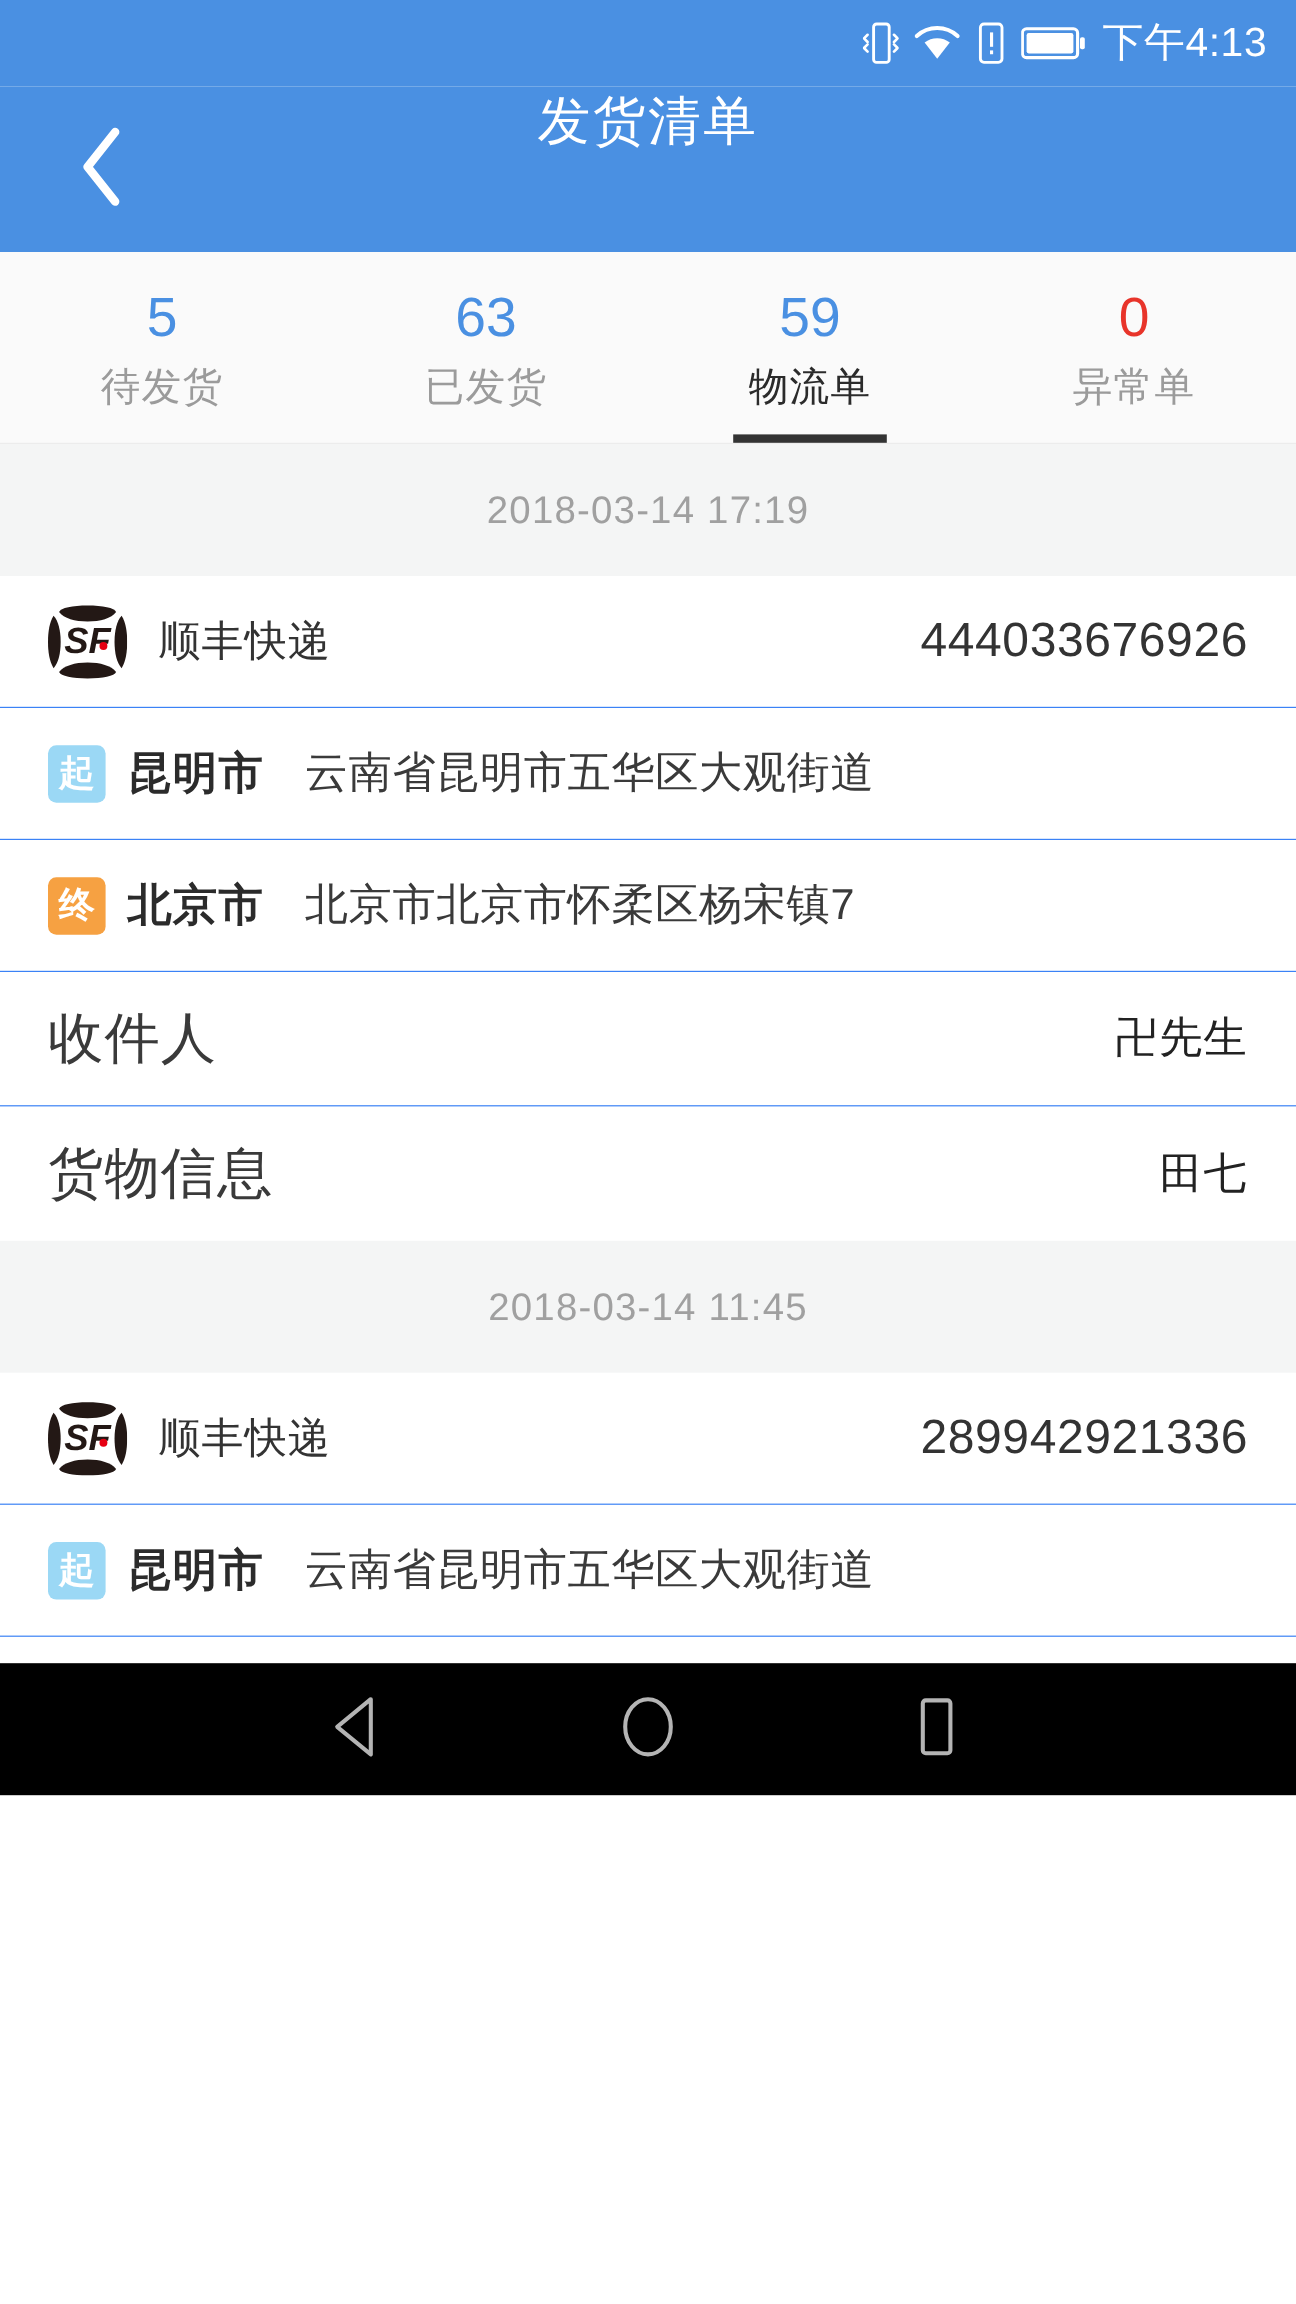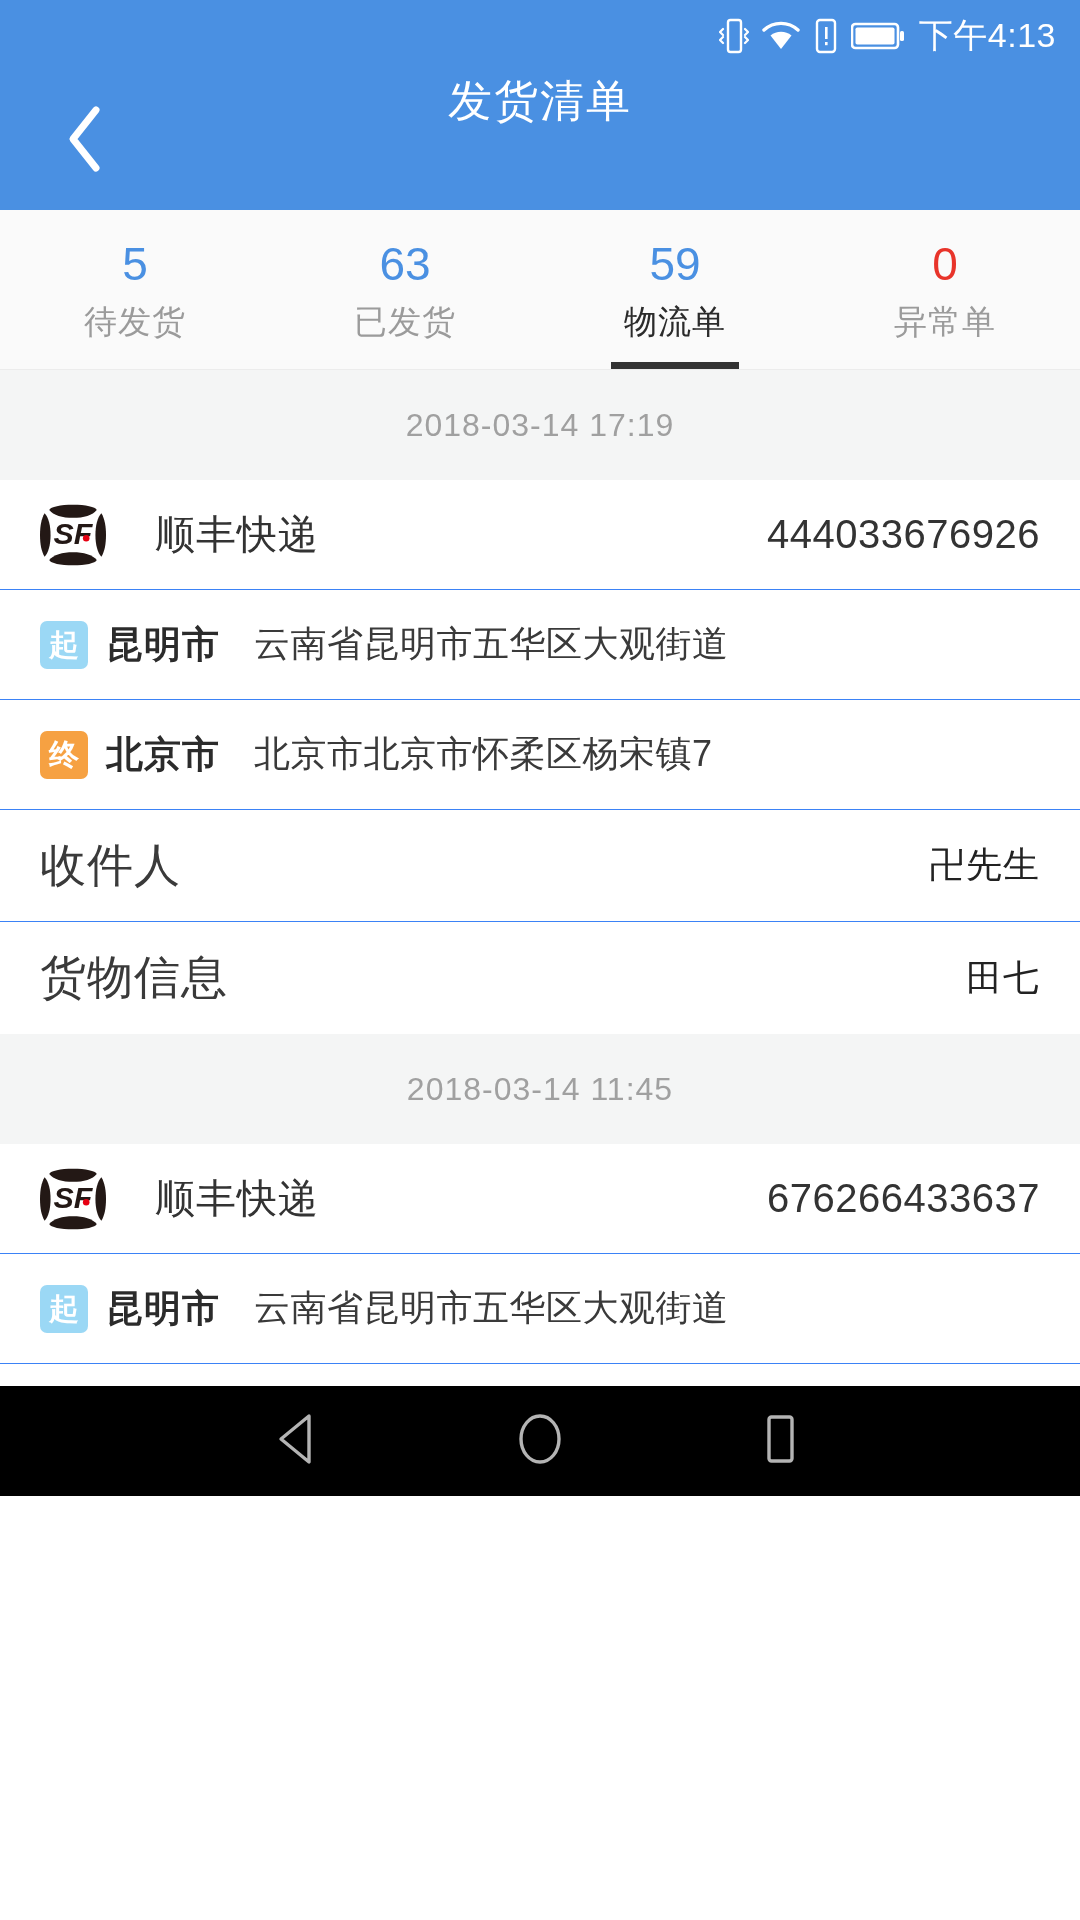--- a/index.html
+++ b/index.html
@@ -58,21 +58,21 @@
   .card { background:#fff; }
   .row {
     display:flex; align-items:center; padding:0 40px;
     border-bottom:1px solid #3b82f6; min-height:110px;
   }
   .row:last-child { border-bottom:none; }
 
   
   .row-carrier { height:110px; justify-content:space-between; }
   .carrier-left { display:flex; align-items:center; gap:26px; }
-  .carrier-name { font-size:40px; color:#333; letter-spacing:1px;margin-left:23px; }
+  .carrier-name { font-size:35px; color:#333; letter-spacing:1px; }
   .tracking-no { font-size:40px; color:#333; letter-spacing:0.5px; }
 
   
   .sf-logo { width:66px; height:66px; flex:none; }
 
   
   .row-addr { height:110px; }
   .badge {
     width:48px; height:48px; border-radius:7px; flex:none;
     display:flex; align-items:center; justify-content:center;
@@ -229,21 +229,21 @@
                 <path d="M50 96 C31 96 16 93 14 88 C20 80 34 76 50 76 C66 76 80 80 86 88 C84 93 69 96 50 96 Z"></path>
                 <path d="M7 17 C2 25 0 37 0 50 C0 63 2 75 7 83 C13 77 16 64 16 50 C16 36 13 23 7 17 Z"></path>
                 <path d="M93 17 C98 25 100 37 100 50 C100 63 98 75 93 83 C87 77 84 64 84 50 C84 36 87 23 93 17 Z"></path>
               </g>
               <text x="50" y="64" text-anchor="middle" font-family="'Liberation Sans',sans-serif" font-size="46" font-weight="bold" font-style="italic" fill="#231815">SF</text>
               <circle cx="70" cy="55" r="5" fill="#e60012"></circle>
             </svg>
           </span>
           <span class="carrier-name">顺丰快递</span>
         </div>
-        <div class="tracking-no">676266433637</div>
+        <div class="tracking-no">289942921336</div>
       </div>
 
       <div class="row row-addr">
         <span class="badge start">起</span>
         <span class="city">昆明市</span>
         <span class="addr">云南省昆明市五华区大观街道</span>
       </div>
 
       <div class="row row-addr">
         <span class="badge end">终</span>

